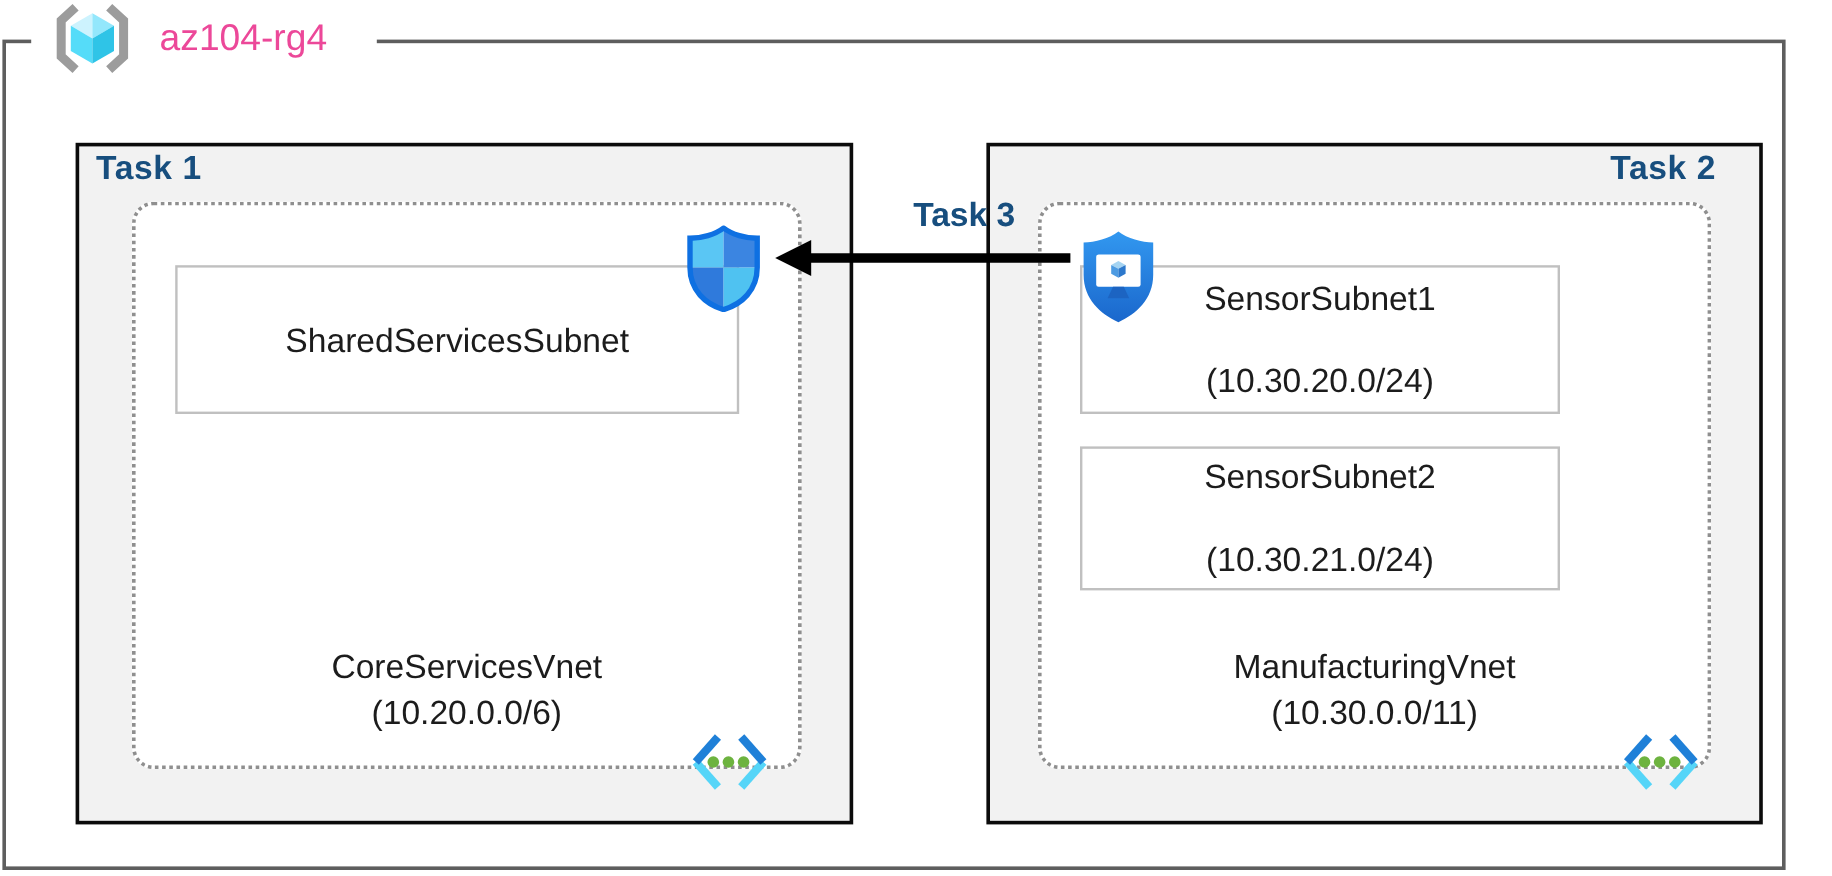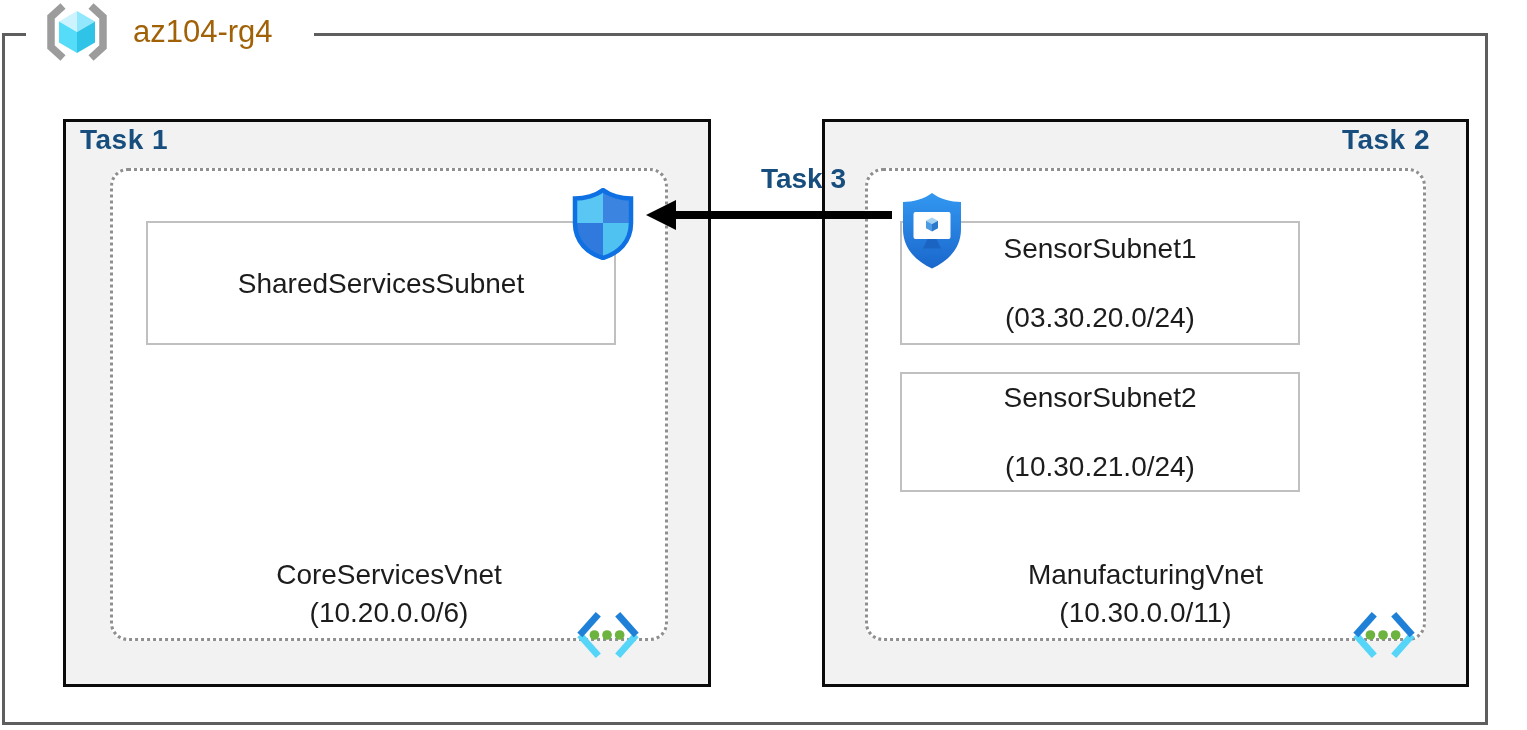--- a/index.html
+++ b/index.html
@@ -10,21 +10,21 @@
   
   #rg-frame{
     position:absolute;left:2px;top:33px;width:1486px;height:692px;
     border:3px solid #5e5e5e;box-sizing:border-box;
   }
   #rg-frame-gap{
     position:absolute;left:26px;top:25px;width:288px;height:17px;background:#ffffff;
   }
   #rg-icon{position:absolute;left:36px;top:2px;width:82px;height:60px;}
   #rg-label{
-    position:absolute;left:133px;top:14px;font-size:31px;line-height:36px;color:#a16207;
+    position:absolute;left:133px;top:14px;font-size:31px;line-height:36px;color:#ec4899;
   }
   
   .panel{
     position:absolute;top:119px;height:568px;background:#f2f2f2;
     border:3px solid #0b0b0b;box-sizing:border-box;
   }
   #panel-left{left:63px;width:648px;}
   #panel-right{left:822px;width:647px;}
   .panel-title{
     position:absolute;top:2px;font-size:28px;font-weight:bold;color:#174e7e;
@@ -45,21 +45,21 @@
     display:flex;flex-direction:column;align-items:center;justify-content:center;
     font-size:28px;line-height:37px;text-align:left;color:#1c1c1c;
   }
   #vnet-area-left .subnet{left:33px;width:470px;}
   #vnet-area-right .subnet{left:32px;width:400px;gap:32px;}
   .subnet-a{top:50px;height:124px;}
   .subnet-b{top:201px;height:120px;}
   
   .vnet-label{
     position:absolute;top:366px;left:0;right:0;text-align:center;
-    font-size:28px;line-height:38px;color:#1c1c1c;margin-top:19px;
+    font-size:28px;line-height:38px;color:#1c1c1c;
   }
   
   .vnet-icon{position:absolute;bottom:-26px;width:66px;height:58px;z-index:6;}
   #vnet-area-left .vnet-icon{right:24px;}
   #vnet-area-right .vnet-icon{right:6px;}
   #shield-icon{position:absolute;left:505px;top:66px;width:64px;height:72px;z-index:6;}
   #bastion-icon{position:absolute;left:30px;top:20px;width:68px;height:80px;z-index:6;}
   
   #task3-label{
     position:absolute;left:726px;top:163px;width:155px;text-align:center;
@@ -124,21 +124,21 @@
       <path d="M32 2 C25 7.5 13.5 10.5 4 10.5 L4 35 C4 54 17 65.5 32 70 C47 65.5 60 54 60 35 L60 10.5 C50.5 10.5 39 7.5 32 2 Z" fill="none" stroke="#0e70e2" stroke-width="4.5"></path>
     </svg>
   </div>
 
   <div id="panel-right" class="panel">
     <div class="panel-title">Task 2</div>
 
     <div id="vnet-area-right" class="vnet-area">
       <div class="subnet subnet-a">
         <div>SensorSubnet1</div>
-        <div>(03.30.20.0/24)</div>
+        <div>(10.30.20.0/24)</div>
       </div>
       <div class="subnet subnet-b">
         <div>SensorSubnet2</div>
         <div>(10.30.21.0/24)</div>
       </div>
       <div class="vnet-label">
         <div>ManufacturingVnet</div>
         <div>(10.30.0.0/11)</div>
       </div>
 

